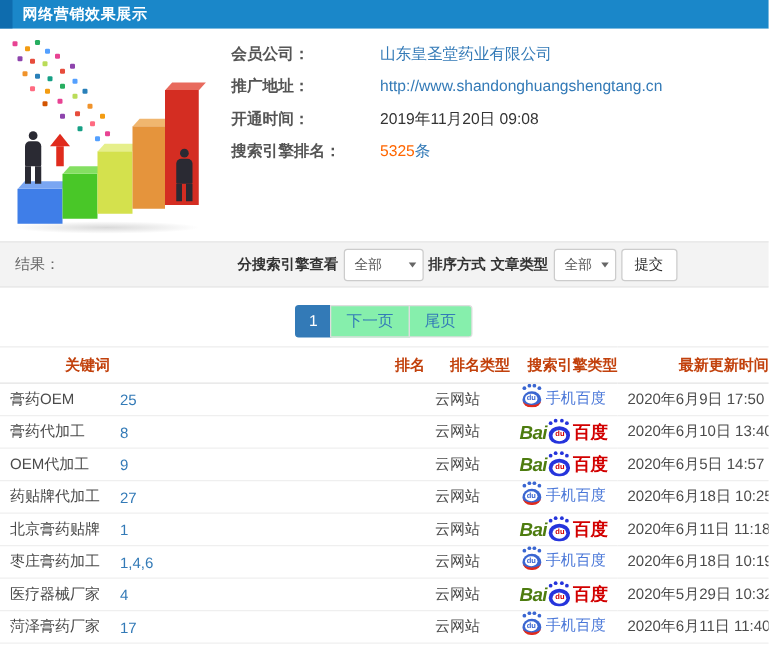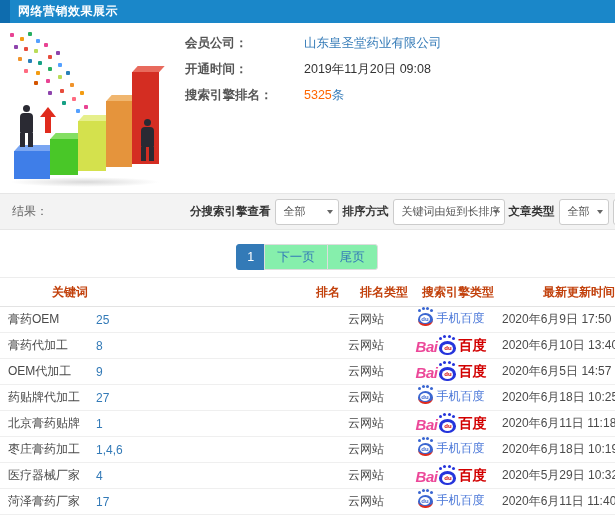--- a/index.html
+++ b/index.html
@@ -105,21 +105,21 @@
     border-radius:50% 50% 46% 46%; background:#3a66d1; vertical-align:middle; }
   .paw::before { content:''; position:absolute; top:-4px; left:0; width:3px; height:3px;
     border-radius:50%; background:inherit;
     box-shadow:4px -2px 0 0 #3a66d1, 8px -2px 0 0 #3a66d1, 12px 0 0 0 #3a66d1; }
   .paw .du { position:absolute; left:2.5px; top:2px; width:10px; height:8px; background:#fff;
     border-radius:50%; font-size:6px; font-weight:bold; color:#3a66d1; line-height:8px;
     text-align:center; }
   .mobile-engine { color:#4a77d8; font-size:12px; display:inline-flex; align-items:center; gap:4px; }
   .mobile-engine .paw { border-bottom:2px solid #e02b1d; height:13px; }
   .baidu-engine { display:inline-flex; align-items:flex-end; gap:1px; font-weight:bold; }
-  .baidu-engine .bai { color:#ec4899; font-size:15px; letter-spacing:-0.5px; font-style:italic; }
+  .baidu-engine .bai { color:#4d7c0f; font-size:15px; letter-spacing:-0.5px; font-style:italic; }
   .baidu-engine .paw { width:17px; height:14px; background:#2534dc; margin:0 1px; }
   .baidu-engine .paw::before { box-shadow:4px -2px 0 0 #2534dc, 9px -2px 0 0 #2534dc, 13px 0 0 0 #2534dc;
     background:#2534dc; }
   .baidu-engine .paw .du { left:3px; top:3px; width:11px; height:9px; color:#d20000; line-height:9px; }
   .baidu-engine .cn { color:#d20000; font-size:14px; }
 </style>
 </head>
 <body>
 
 <div class="page">
@@ -151,43 +151,43 @@
           <div class="p-legs"></div>
       </div>
     </div>
 
     <div class="info-rows">
       <div class="info-row">
         <span class="info-label">会员公司：</span>
         <span class="info-value link">山东皇圣堂药业有限公司</span>
       </div>
       <div class="info-row">
+        <span class="info-label">推广地址：</span>
+        <span class="info-value link">http://www.shandonghuangshengtang.cn</span>
+      </div>
+      <div class="info-row">
         <span class="info-label">开通时间：</span>
         <span class="info-value">2019年11月20日 09:08</span>
       </div>
       <div class="info-row">
         <span class="info-label">搜索引擎排名：</span>
         <span class="info-value"><span class="hl-num">5325</span><span class="hl-unit">条</span></span>
       </div>
     </div>
   </div>
 
   <div class="filter-bar">
     <span class="result-label">结果：</span>
     <div class="filter-controls">
       <span class="filter-label">分搜索引擎查看</span>
       <div class="select-box sel-engine">
         <span>全部</span>
         <span class="caret"></span>
       </div>
       <span class="filter-label">排序方式</span>
-      <div class="select-box sel-sort">
-        <span>关键词由短到长排序</span>
-        <span class="caret"></span>
-      </div>
       <span class="filter-label">文章类型</span>
       <div class="select-box sel-article">
         <span>全部</span>
         <span class="caret"></span>
       </div>
       <button class="submit-btn">提交</button>
     </div>
   </div>
 
   <div class="pagination">

